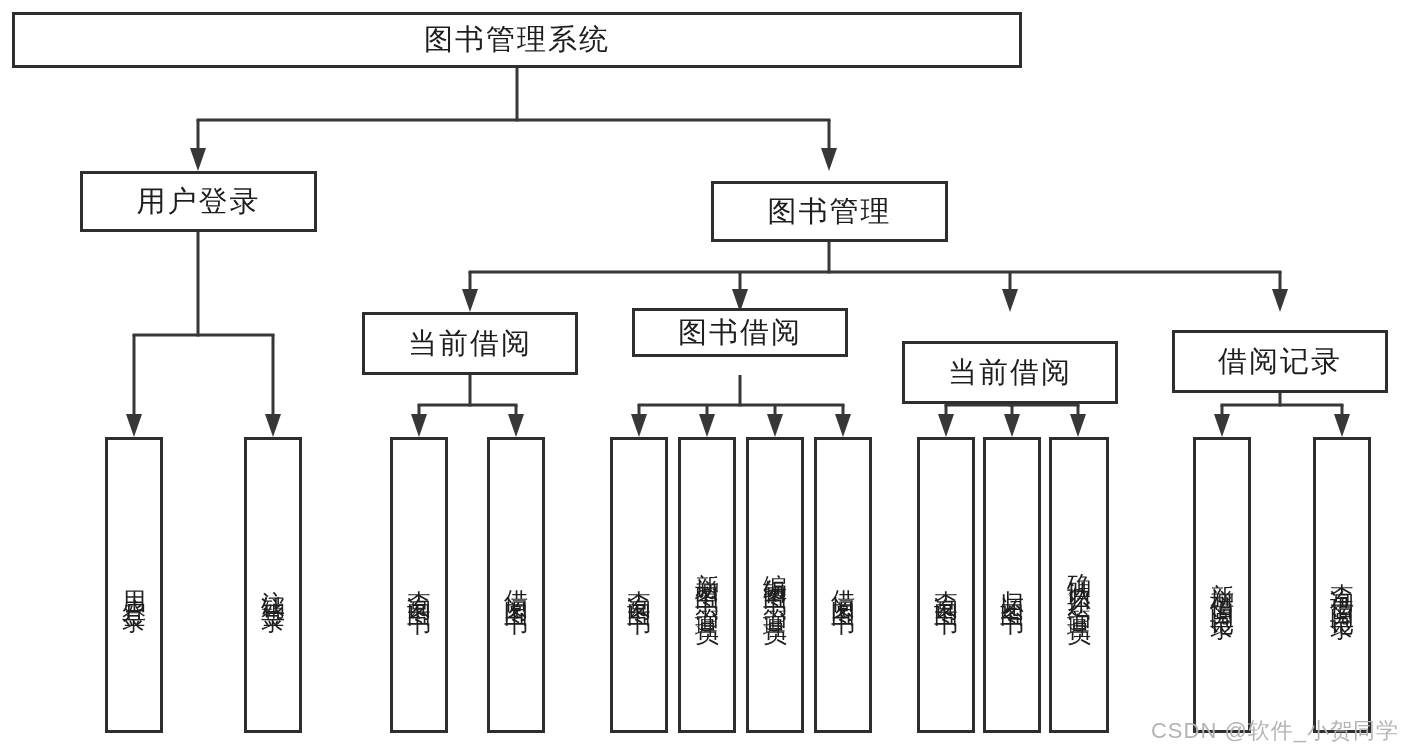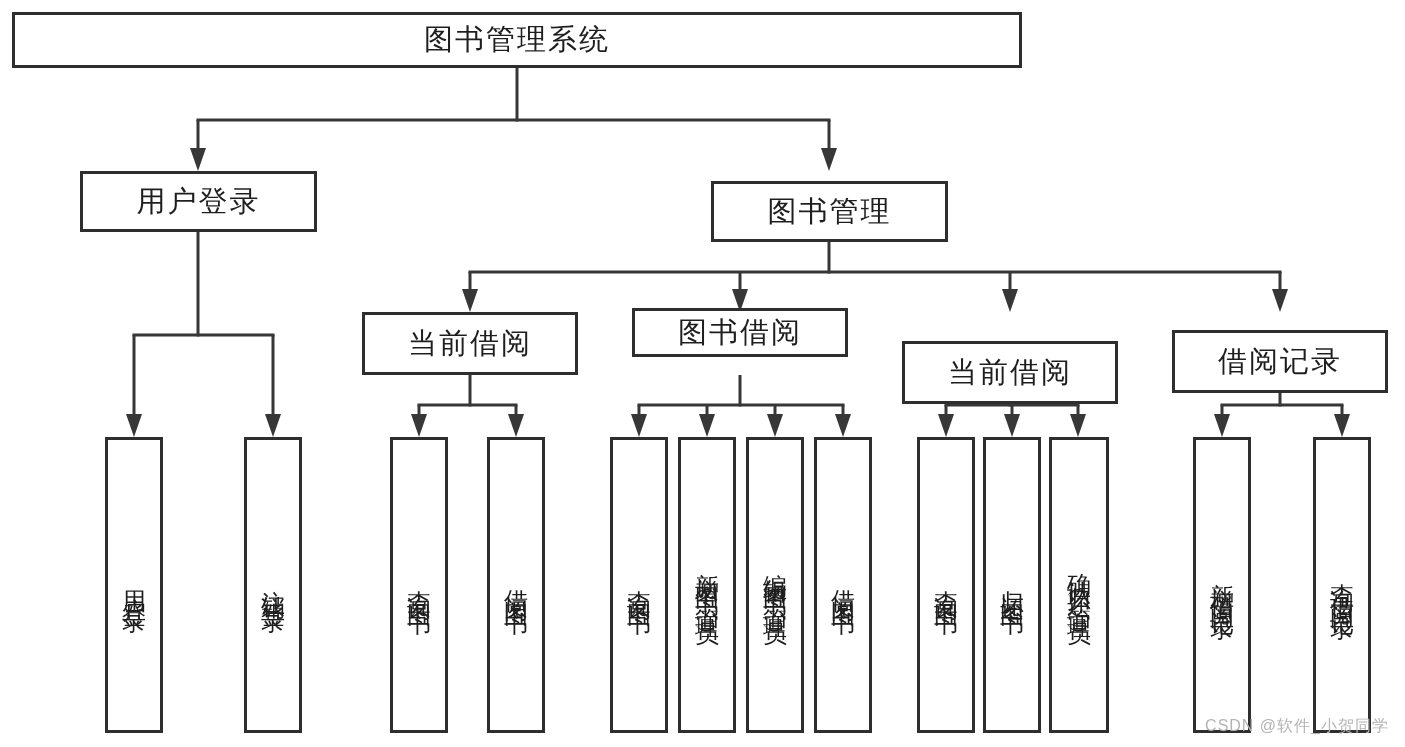--- a/index.html
+++ b/index.html
@@ -31,22 +31,22 @@
   .vbox{
     position:absolute;box-sizing:border-box;
     border:3px solid var(--box-border);
     background:var(--background);
     display:flex;align-items:center;justify-content:center;
     writing-mode:vertical-rl;text-orientation:mixed;
     font-size:24px;letter-spacing:7px;color:var(--text);
     width:58px;height:296px;top:437px;
   }
   .watermark{
-    position:absolute;top:716px;right:16px;
-    font-size:16px;letter-spacing:1px;
+    position:absolute;top:716px;right:6px;
+    font-size:22px;letter-spacing:1px;
     color:var(--watermark);
     z-index:5;
     text-align:right;
   }
 </style>
 </head>
 <body>
 
 <div id="canvas">
 

